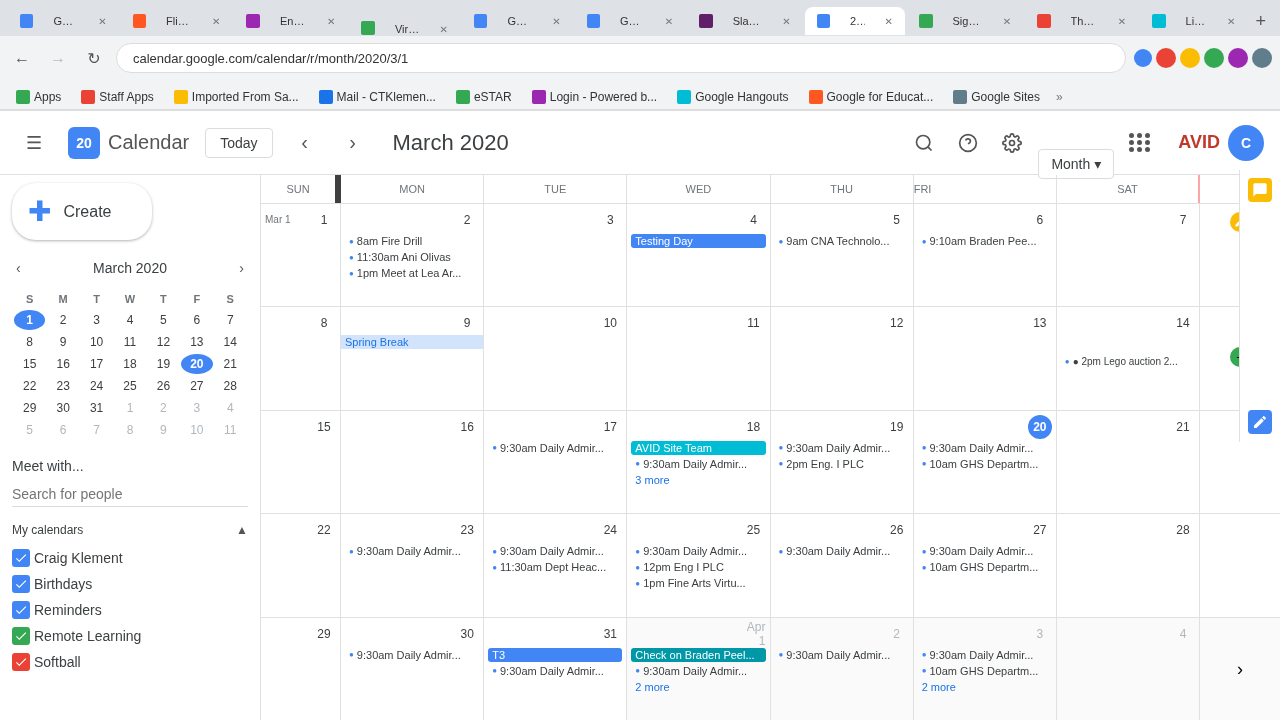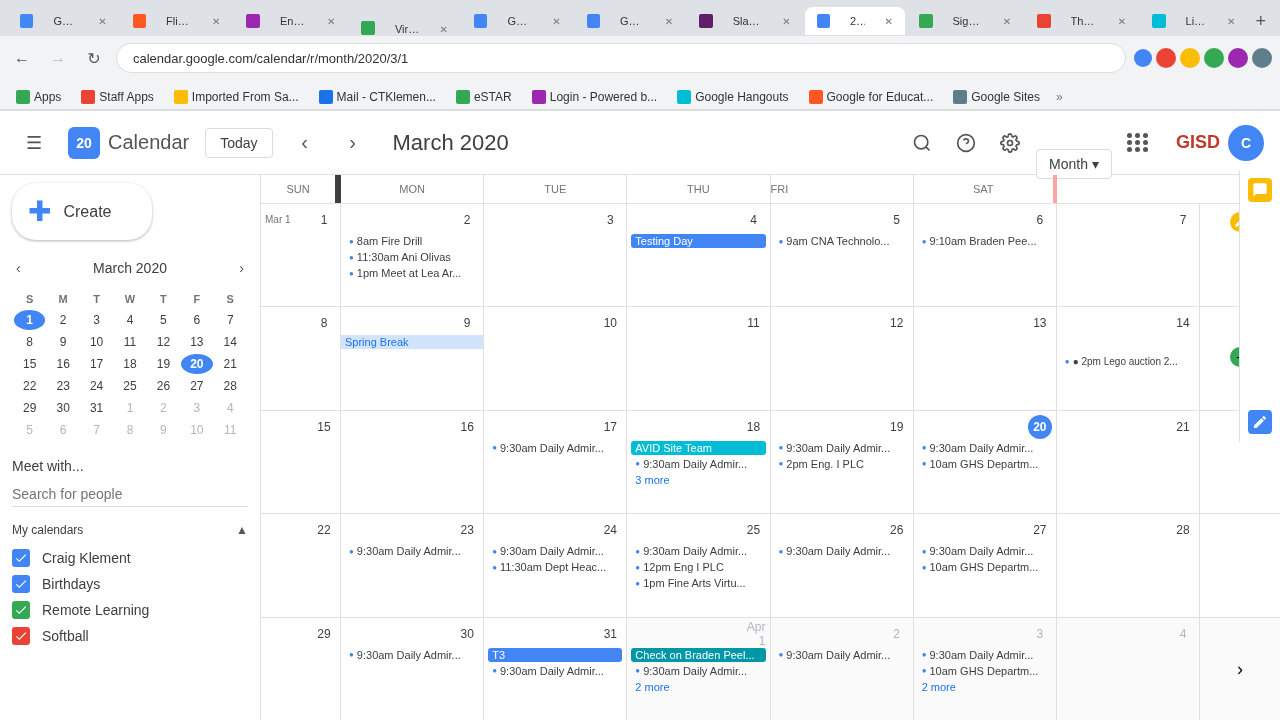--- a/index.html
+++ b/index.html
@@ -71,21 +71,21 @@
     .mini-cal-grid td.today { background: #4285f4; color: white; border-radius: 50%; font-weight: bold; }
     .mini-cal-grid td.other-month { color: #b0b7be; }
 
     .meet-section { margin-bottom: 16px; }
     .meet-title { font-size: 14px; color: #3c4043; font-weight: 500; margin-bottom: 8px; }
     .people-search { width: 100%; border: none; border-bottom: 1px solid #dadce0; padding: 4px 0; font-size: 14px; color: #3c4043; outline: none; background: transparent; }
 
     .calendars-section { margin-top: 8px; }
     .cal-section-header { display: flex; align-items: center; justify-content: space-between; margin-bottom: 8px; cursor: pointer; }
     .cal-section-title { font-size: 12px; color: #3c4043; font-weight: 500; }
-    .cal-item { display: flex; align-items: center; gap: 12px; padding: 4px 0; cursor: pointer; }
+    .cal-item { display: flex; align-items: center; gap: 4px; padding: 4px 0; cursor: pointer; }
     .cal-checkbox { width: 18px; height: 18px; border-radius: 3px; display: flex; align-items: center; justify-content: center; flex-shrink: 0; }
     .cal-checkbox svg { width: 14px; height: 14px; }
     .cal-label { font-size: 14px; color: #3c4043; }
 
     
     .calendar-main { flex: 1; display: flex; flex-direction: column; overflow: hidden; border-left: 1px solid #e0e0e0; }
     .cal-cell { border-right: 1px solid #e0e0e0; padding: 4px; overflow: hidden; min-height: 0; position: relative; }
     .cal-cell:last-child { border-right: none; }
     .cell-date { font-size: 12px; color: #3c4043; text-align: right; width: 24px; height: 24px; display: flex; align-items: center; justify-content: center; border-radius: 50%; margin-left: auto; margin-bottom: 2px; cursor: pointer; }
     .cell-date.today { background: #4285f4; color: white; font-weight: bold; }
@@ -270,21 +270,21 @@
             <div class="apps-grid-dot"></div>
           <div class="apps-grid-dot"></div>
             <div class="apps-grid-dot"></div>
             <div class="apps-grid-dot"></div>
           <div class="apps-grid-dot"></div>
             <div class="apps-grid-dot"></div>
             <div class="apps-grid-dot"></div>
         </div>
       </button>
       <div class="gisd-logo">
-        <span class="gisd-text">GISD</span>
+        <span class="gisd-text">AVID</span>
       </div>
       <div class="avatar">C</div>
     </div>
   </div>
 
   <div class="app-body">
 
     <div class="sidebar">
       <button class="create-btn">
         <span class="create-plus">✚</span>
@@ -388,20 +388,28 @@
         </div>
         <div class="cal-item">
           <div class="cal-checkbox" style="background:#4285f4;">
             <svg viewBox="0 0 24 24" fill="white">
                 <path d="M9 16.17L4.83 12l-1.42 1.41L9 19 21 7l-1.41-1.41z"></path>
               </svg>
           </div>
           <span class="cal-label">Birthdays</span>
         </div>
         <div class="cal-item">
+          <div class="cal-checkbox" style="background:#4285f4;">
+            <svg viewBox="0 0 24 24" fill="white">
+                <path d="M9 16.17L4.83 12l-1.42 1.41L9 19 21 7l-1.41-1.41z"></path>
+              </svg>
+          </div>
+          <span class="cal-label">Reminders</span>
+        </div>
+        <div class="cal-item">
           <div class="cal-checkbox" style="background:#34a853;">
             <svg viewBox="0 0 24 24" fill="white">
                 <path d="M9 16.17L4.83 12l-1.42 1.41L9 19 21 7l-1.41-1.41z"></path>
               </svg>
           </div>
           <span class="cal-label">Remote Learning</span>
         </div>
         <div class="cal-item">
           <div class="cal-checkbox" style="background:#ea4335;">
             <svg viewBox="0 0 24 24" fill="white">
@@ -412,23 +420,24 @@
         </div>
       </div>
     </div>
 
     <div class="calendar-main">
 
       <div style="display:grid;grid-template-columns:80px repeat(6,1fr) 80px;border-bottom:1px solid #e0e0e0;">
         <div style="text-align:center;padding:8px 0;font-size:11px;color:#70757a;font-weight:500;border-right:6px solid #404040;">SUN</div>
         <div style="text-align:center;padding:8px 0;font-size:11px;color:#70757a;font-weight:500;border-right:1px solid #e0e0e0;">MON</div>
         <div style="text-align:center;padding:8px 0;font-size:11px;color:#70757a;font-weight:500;border-right:1px solid #e0e0e0;">TUE</div>
+        <div style="text-align:center;padding:8px 0;font-size:11px;color:#70757a;font-weight:500;border-right:1px solid #e0e0e0;">WED</div>
         <div style="text-align:center;padding:8px 0;font-size:11px;color:#70757a;font-weight:500;border-right:1px solid #e0e0e0;">THU</div>
         <div style="text-align:left;padding:8px 0;font-size:11px;color:#70757a;font-weight:500;border-right:1px solid #e0e0e0;">FRI</div>
-        <div style="text-align:center;padding:8px 0;font-size:11px;color:#70757a;font-weight:500;border-right:4px solid #fca5a5;">SAT</div>
+        <div style="text-align:center;padding:8px 0;font-size:11px;color:#70757a;font-weight:500;border-right:2px solid #fca5a5;">SAT</div>
         <div style="border-right:none;"></div>
       </div>
 
       <div style="flex:1;display:grid;grid-template-rows:repeat(5,1fr);overflow:hidden;">
 
         <div style="display:grid;grid-template-columns:80px repeat(6,1fr) 80px;border-bottom:1px solid #e0e0e0;position:relative;">
           <div class="cal-cell">
             <div class="cell-date">1</div>
             <div style="font-size:10px;color:#70757a;text-align:left;margin-top:-20px;margin-bottom:4px;">Mar 1</div>
           </div>

